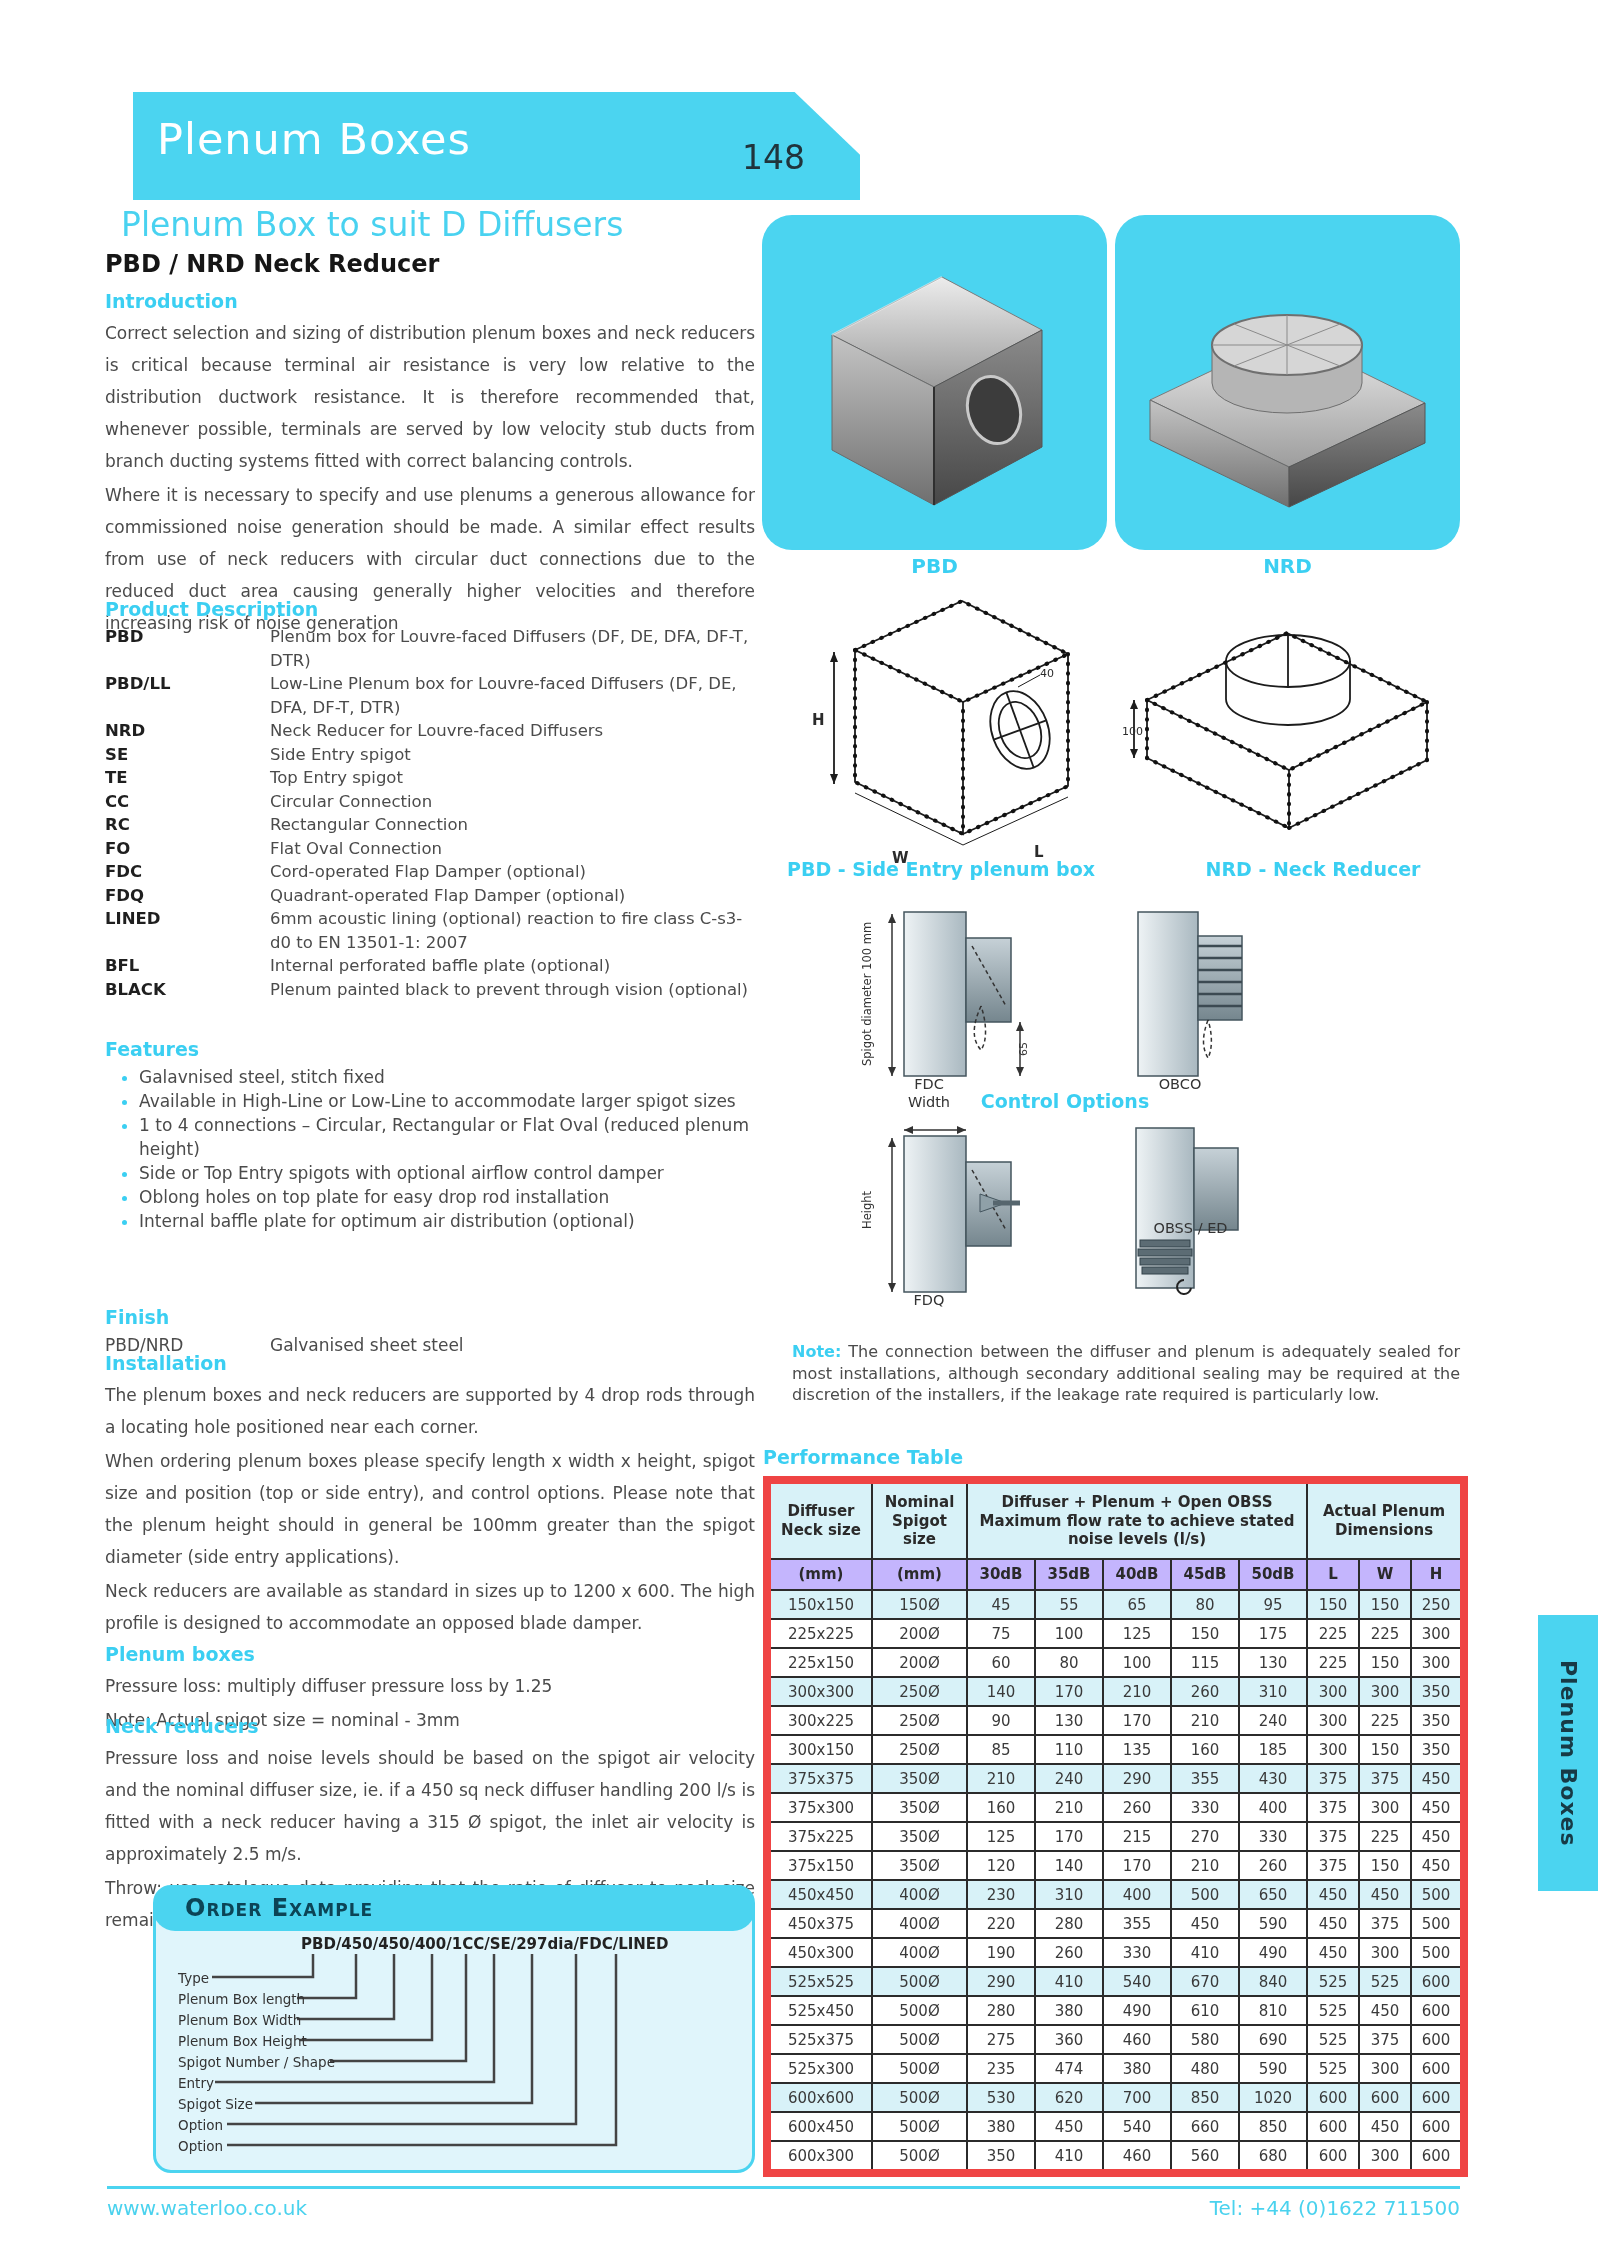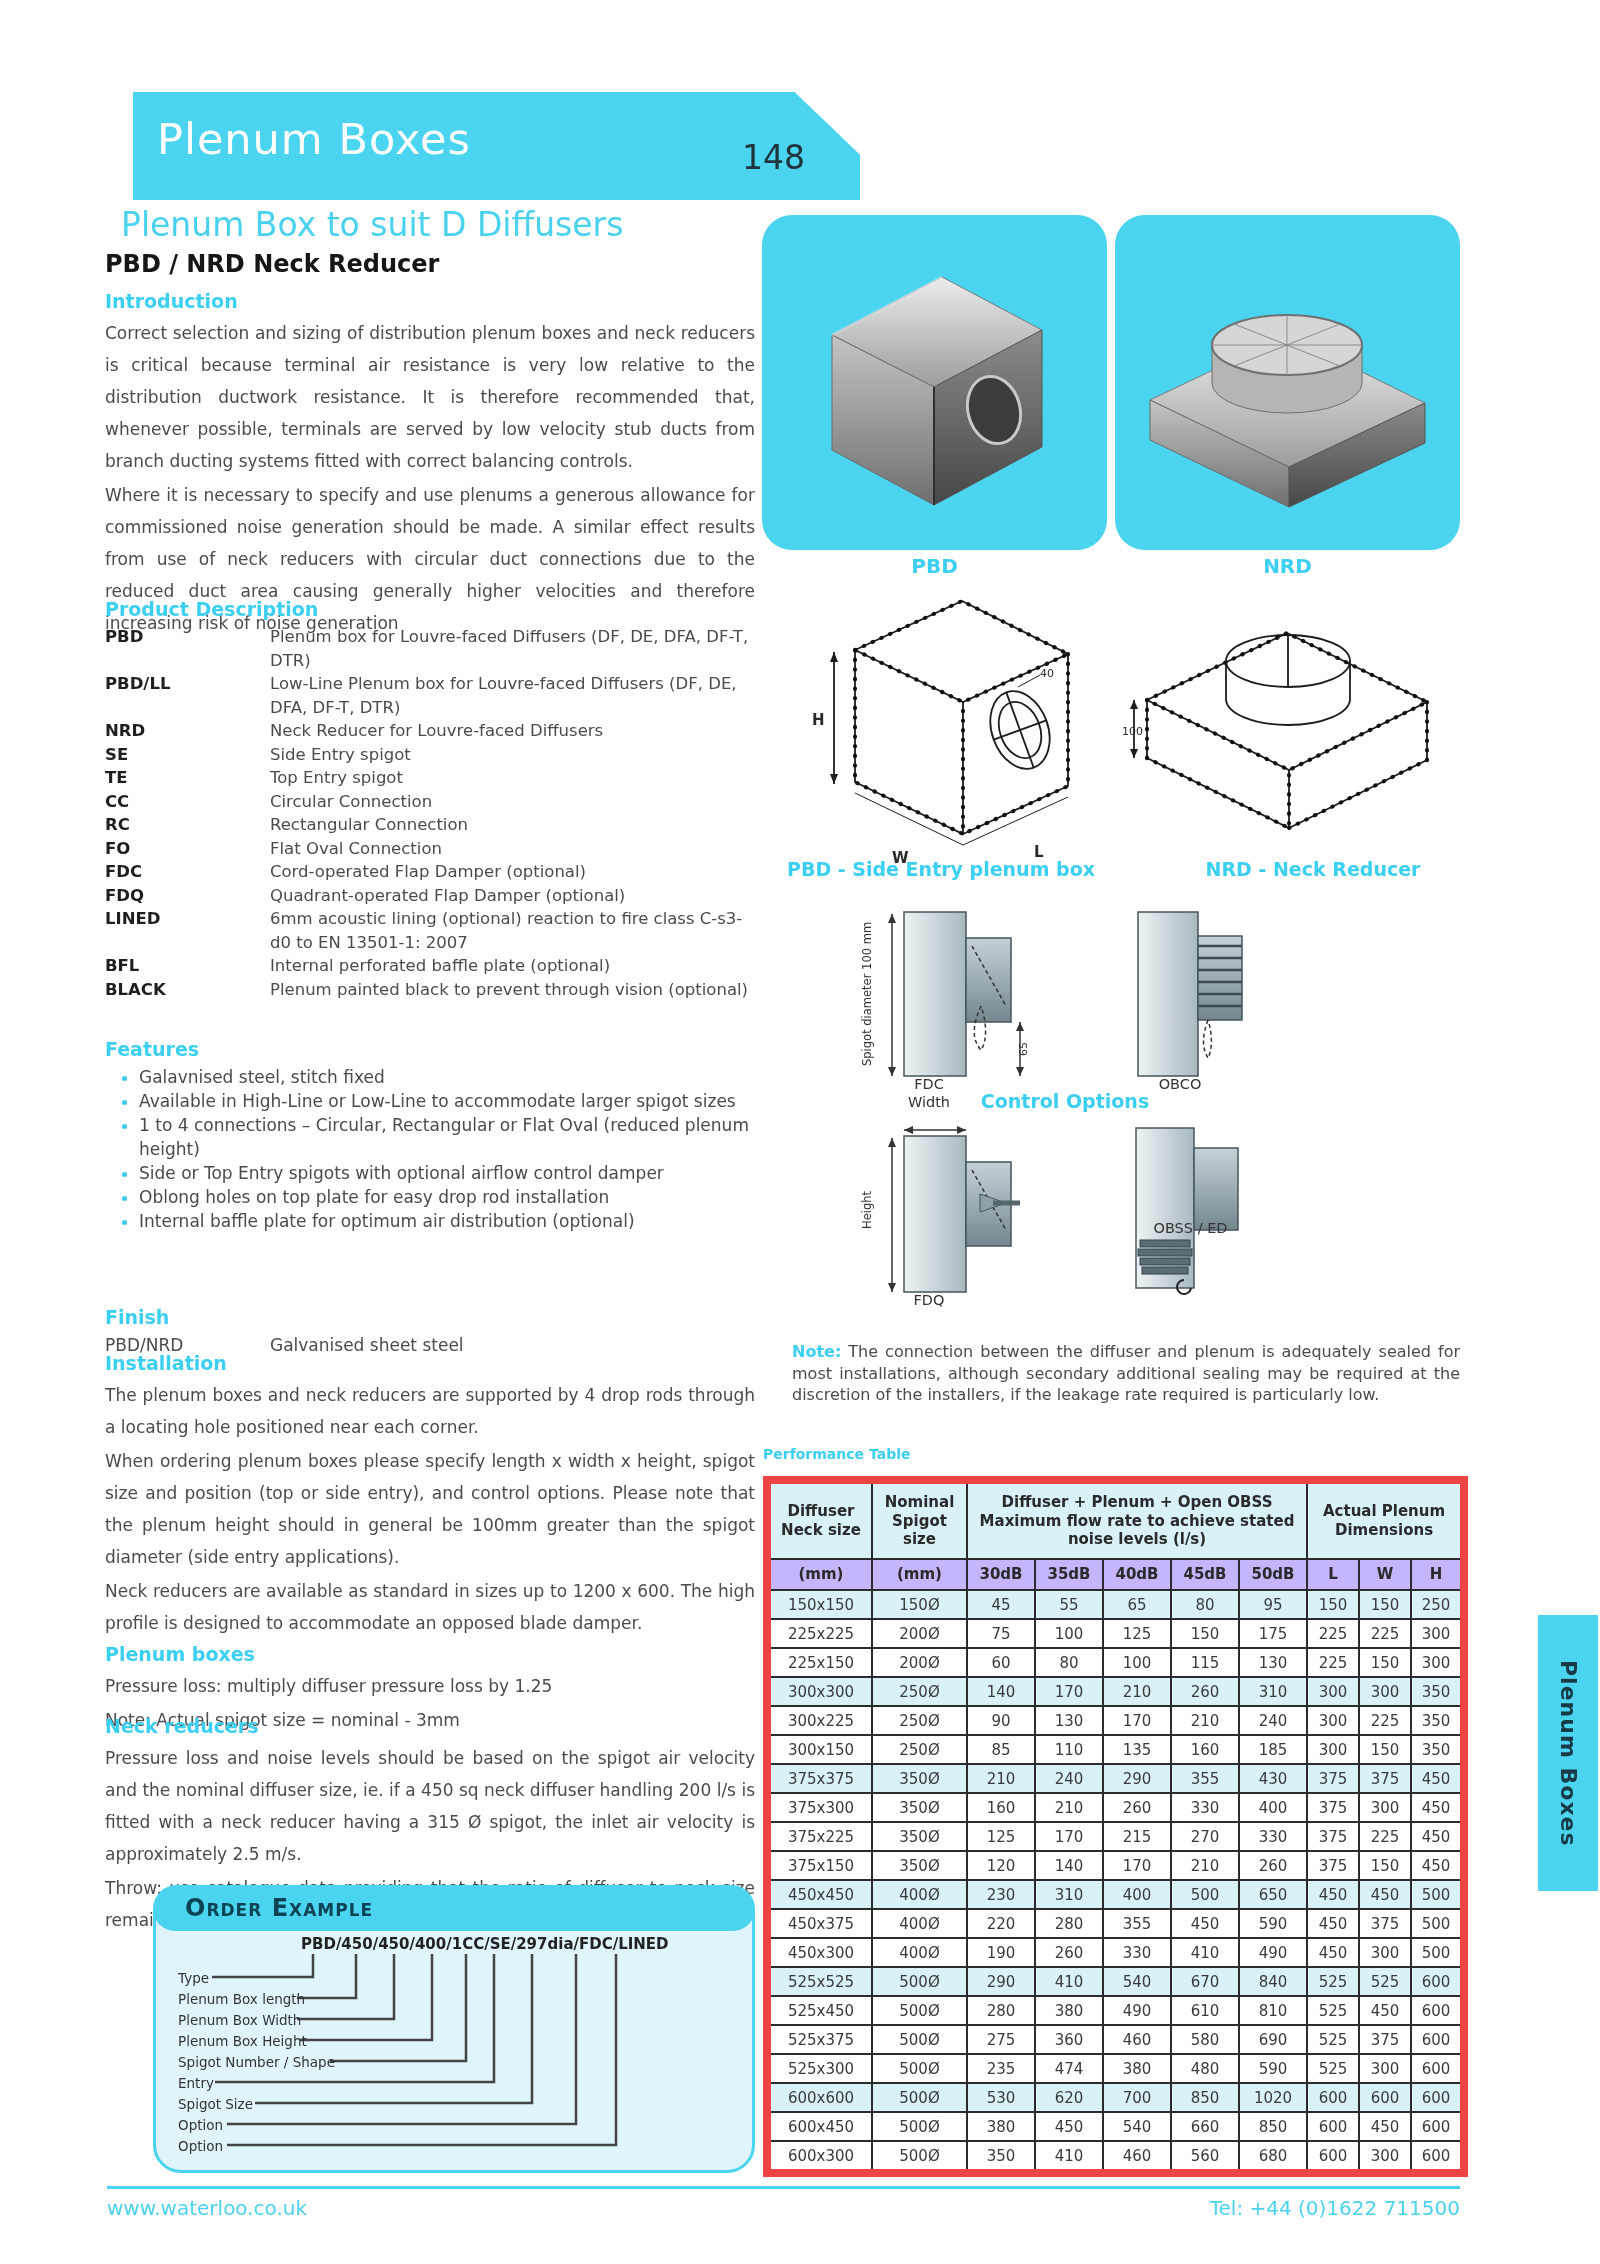--- a/index.html
+++ b/index.html
@@ -24,40 +24,40 @@
   .pd-row{display:flex;font-size:16.5px;line-height:23.5px;}
   .pd-term{width:165px;font-weight:bold;color:#1f1f1f;flex:none;}
   .pd-def{flex:1;}
   .finish-row{display:flex;font-size:17px;line-height:24px;}
   .finish-row .ft{width:165px;flex:none;}
   ul.feat{margin:0;padding:0 0 0 34px;}
   ul.feat li{font-size:17px;line-height:24px;}
   ul.feat li::marker{color:#3bcff2;}
   
   .order-box{position:absolute;left:153px;top:1885px;width:602px;height:288px;background:#e0f5fb;
-             border:3px solid #4bd4f0;border-radius:28px;box-sizing:border-box;}
+             border:3px solid #4bd4f0;border-radius:18px;box-sizing:border-box;}
   .order-head{position:absolute;left:-3px;top:-3px;width:602px;height:46px;background:#4bd4f0;
               border-radius:24px 24px 22px 22px;line-height:46px;padding-left:32px;box-sizing:border-box;
               font-variant:small-caps;font-weight:bold;font-size:24px;color:#0c4456;letter-spacing:1px;}
   .order-code{position:absolute;left:145px;top:47px;font-size:15px;font-weight:bold;color:#222;}
   .order-label{position:absolute;left:22px;font-size:13.5px;color:#333;white-space:nowrap;}
   .order-svg{position:absolute;left:0;top:0;width:602px;height:288px;}
   
   .photo-box{position:absolute;top:215px;width:345px;height:335px;background:#4bd4f0;border-radius:30px;}
   .photo-cap{position:absolute;top:554px;width:345px;text-align:center;font-size:20px;font-weight:bold;color:#3bcff2;}
   .wf-cap{position:absolute;top:858px;text-align:center;font-size:19px;font-weight:bold;color:#3bcff2;}
   .ctl-cap{position:absolute;font-size:14.5px;color:#333;text-align:center;}
   .ctl-head{position:absolute;left:975px;top:1090px;width:180px;text-align:center;
             font-size:19px;font-weight:bold;color:#3bcff2;}
   .rot-label{position:absolute;writing-mode:vertical-rl;transform:rotate(180deg);
              font-size:11.5px;color:#333;height:168px;text-align:center;}
   .note-para{position:absolute;left:792px;top:1341px;width:668px;font-size:16px;line-height:21.5px;text-align:justify;}
   .note-label{color:#3bcff2;font-weight:bold;}
   
-  .perf-head{position:absolute;left:763px;top:1446px;font-size:14px;font-weight:bold;color:#3bcff2;}
+  .perf-head{position:absolute;left:763px;top:1446px;font-size:19px;font-weight:bold;color:#3bcff2;}
   table.perf{position:absolute;left:763px;top:1476px;border-collapse:collapse;table-layout:fixed;
              width:697px;border:8px solid #ef4444;}
   table.perf th,table.perf td{border:2px solid #2b2b2b;text-align:center;padding:0;
              font-size:15px;color:#3a3a3a;height:27px;}
   table.perf thead th{background:#d8f2f8;font-weight:bold;color:#2a2a2a;line-height:1.25;}
   table.perf tr.units th{background:#c4b5fd;font-weight:bold;height:29px;}
   table.perf tr.hl td{background:#d8f2f8;}
   table.perf thead tr.groups th{height:74px;font-size:15px;}
   
   .footer-line{position:absolute;left:107px;top:2186px;width:1353px;height:3px;background:#4bd4f0;}

